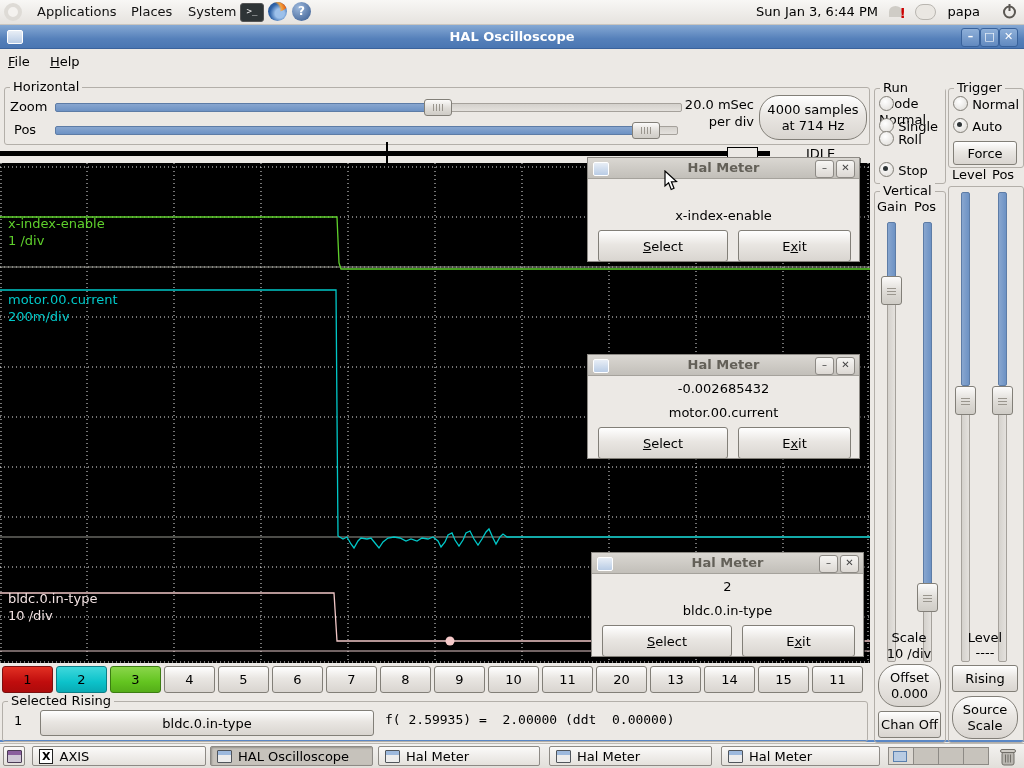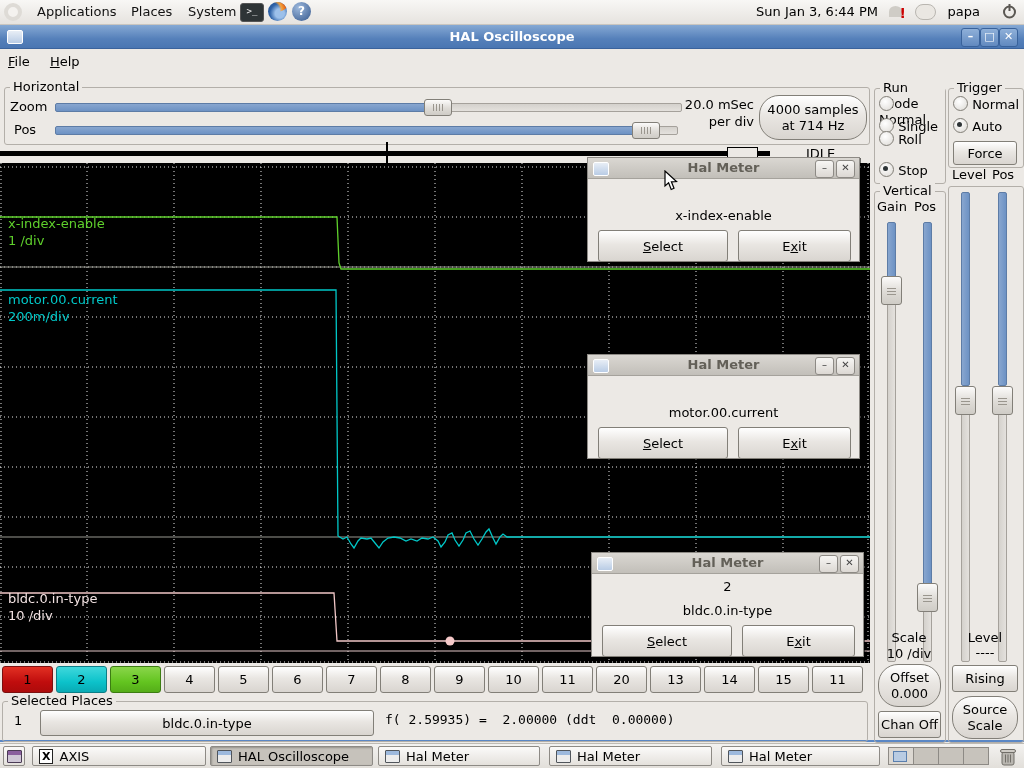--- a/index.html
+++ b/index.html
@@ -279,20 +279,21 @@
   </div>
 </div>
 
 <div class="meter abs" style="left:587px;top:354px;z-index:5">
   <div class="mtitle">
     <div class="win-icon abs" style="left:5px;top:4px"></div>
     <div class="txt">Hal Meter</div>
     <div class="m-btn" style="right:25px">–</div>
     <div class="m-btn" style="right:4px">✕</div>
   </div>
+  <div class="m-val" style="top:26px">-0.002685432</div>
   <div class="m-val" style="top:50px">motor.00.current</div>
   <div class="btn m-btn-big" style="left:10px;top:72px;width:130px">
     <span><span></span><span class="u">S</span><span>elect</span></span>
   </div>
   <div class="btn m-btn-big" style="left:150px;top:72px;width:113px">
     <span><span>E</span><span class="u">x</span><span>it</span></span>
   </div>
 </div>
 
 <div class="meter abs" style="left:591px;top:552px;z-index:5">
@@ -323,21 +324,21 @@
 <div class="btn chbtn" style="left:434px">9</div>
 <div class="btn chbtn" style="left:488px">10</div>
 <div class="btn chbtn" style="left:542px">11</div>
 <div class="btn chbtn" style="left:596px">20</div>
 <div class="btn chbtn" style="left:650px">13</div>
 <div class="btn chbtn" style="left:704px">14</div>
 <div class="btn chbtn" style="left:758px">15</div>
 <div class="btn chbtn" style="left:812px">11</div>
 
 <div class="frame abs" style="left:2px;top:701px;width:864px;height:39px">
-  <span class="frame-label">Selected Places</span>
+  <span class="frame-label">Selected Rising</span>
 </div>
 <span class="abs" style="left:14px;top:713px">1</span>
 <div class="btn abs" style="left:40px;top:710px;width:334px;height:26px">bldc.0.in-type</div>
 <span class="abs mono" style="left:385px;top:712px;white-space:pre">f( 2.59935) =  2.00000 (ddt  0.00000)</span>
 
 <div id="taskbar" class="abs">
   <div class="task" style="left:3px;width:22px;justify-content:center;padding:0">
     <span style="width:13px;height:11px;border:1px solid #4a3b55;background:linear-gradient(#8a5f9e 0 4px,#cfc7d6 4px);border-radius:1px"></span>
   </div>
   <div class="task" style="left:32px;width:174px">

